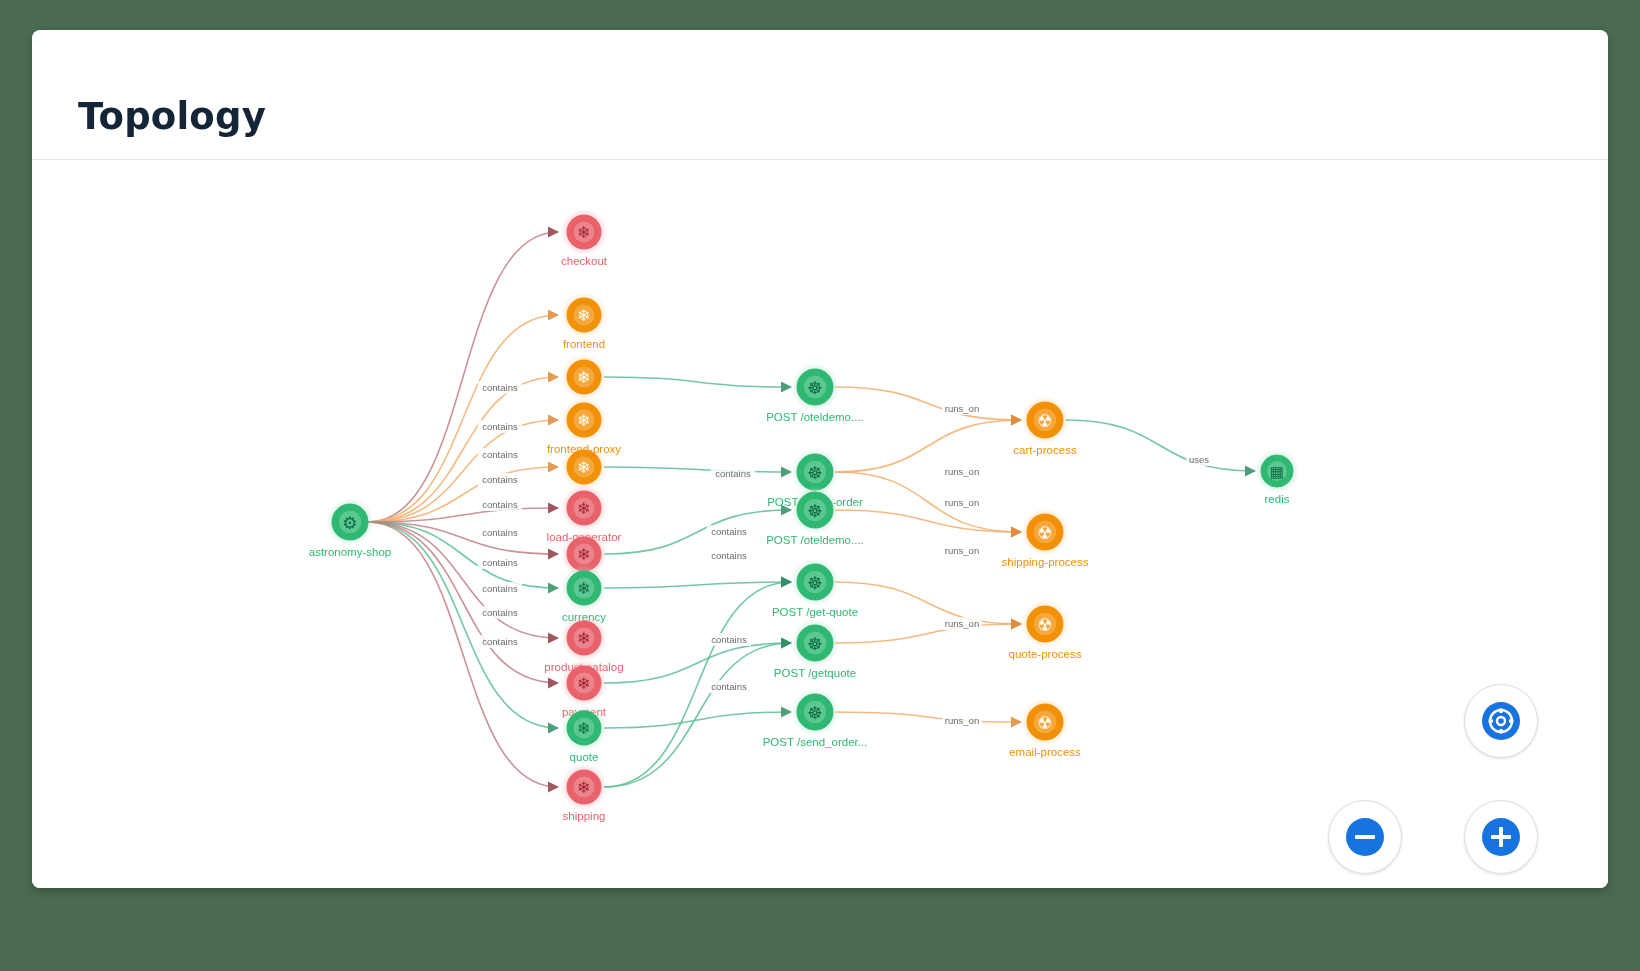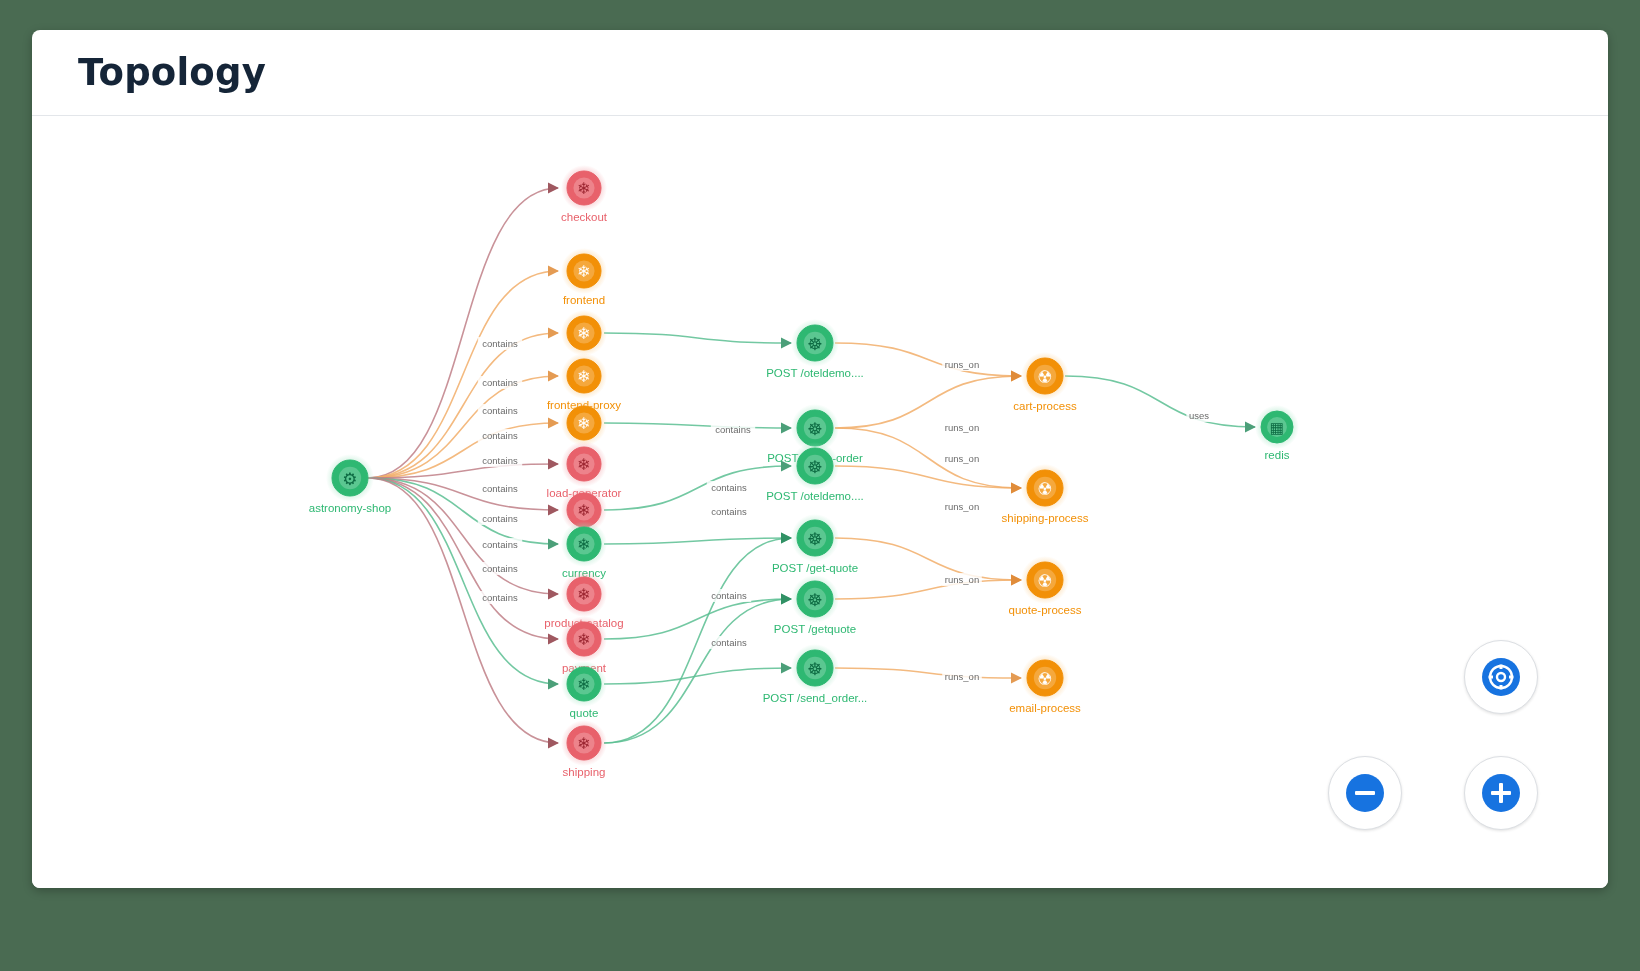--- a/index.html
+++ b/index.html
@@ -26,20 +26,21 @@
     box-shadow: 0 3px 10px rgba(0,0,0,0.25);
     overflow: hidden;
   }
   .card-header {
     height: 86px;
     border-bottom: 1px solid #e3e6ea;
     display: flex;
     align-items: center;
     padding-left: 46px;
     box-sizing: border-box;
+    margin-top: 44px;
   }
   .page-title {
     font-size: 37px;
     font-weight: 600;
     color: #152538;
     letter-spacing: 0.2px;
     font-family: "DejaVu Sans", sans-serif;
   }
   .canvas {
     position: relative;

